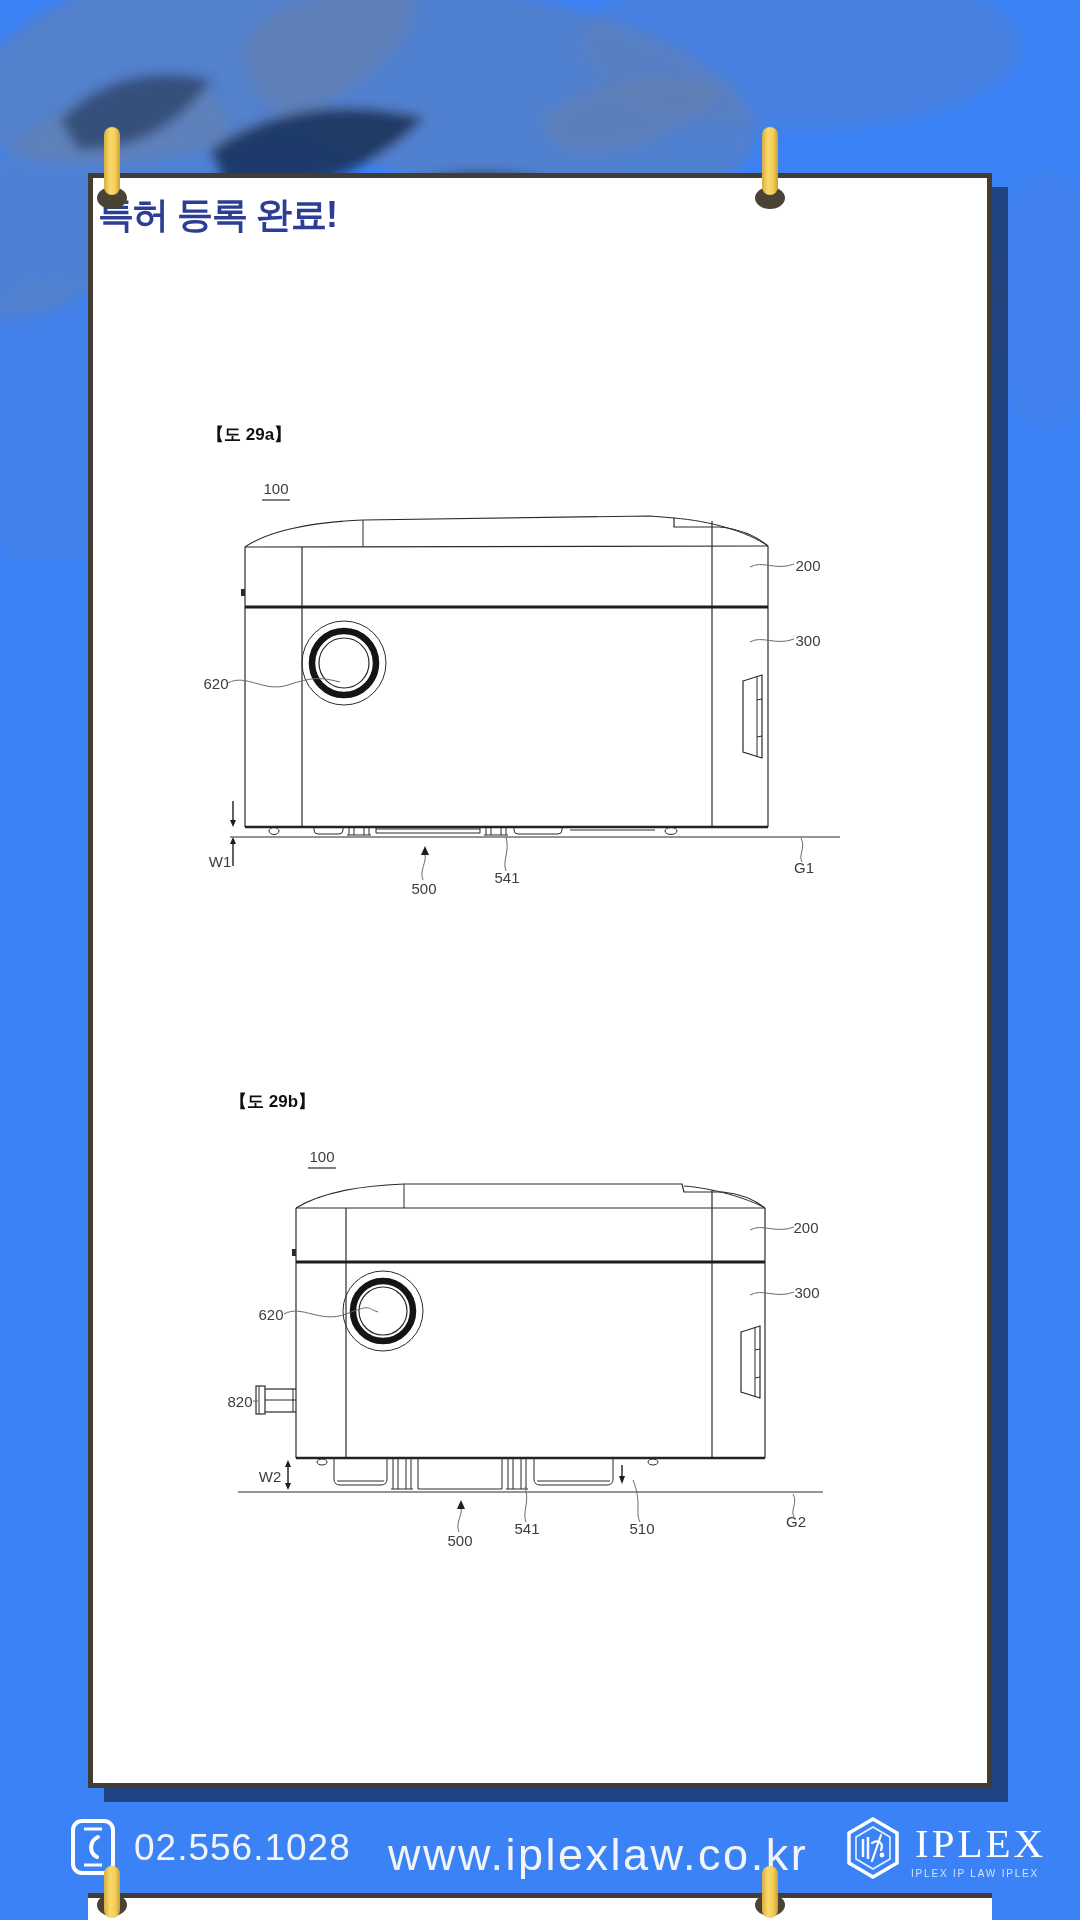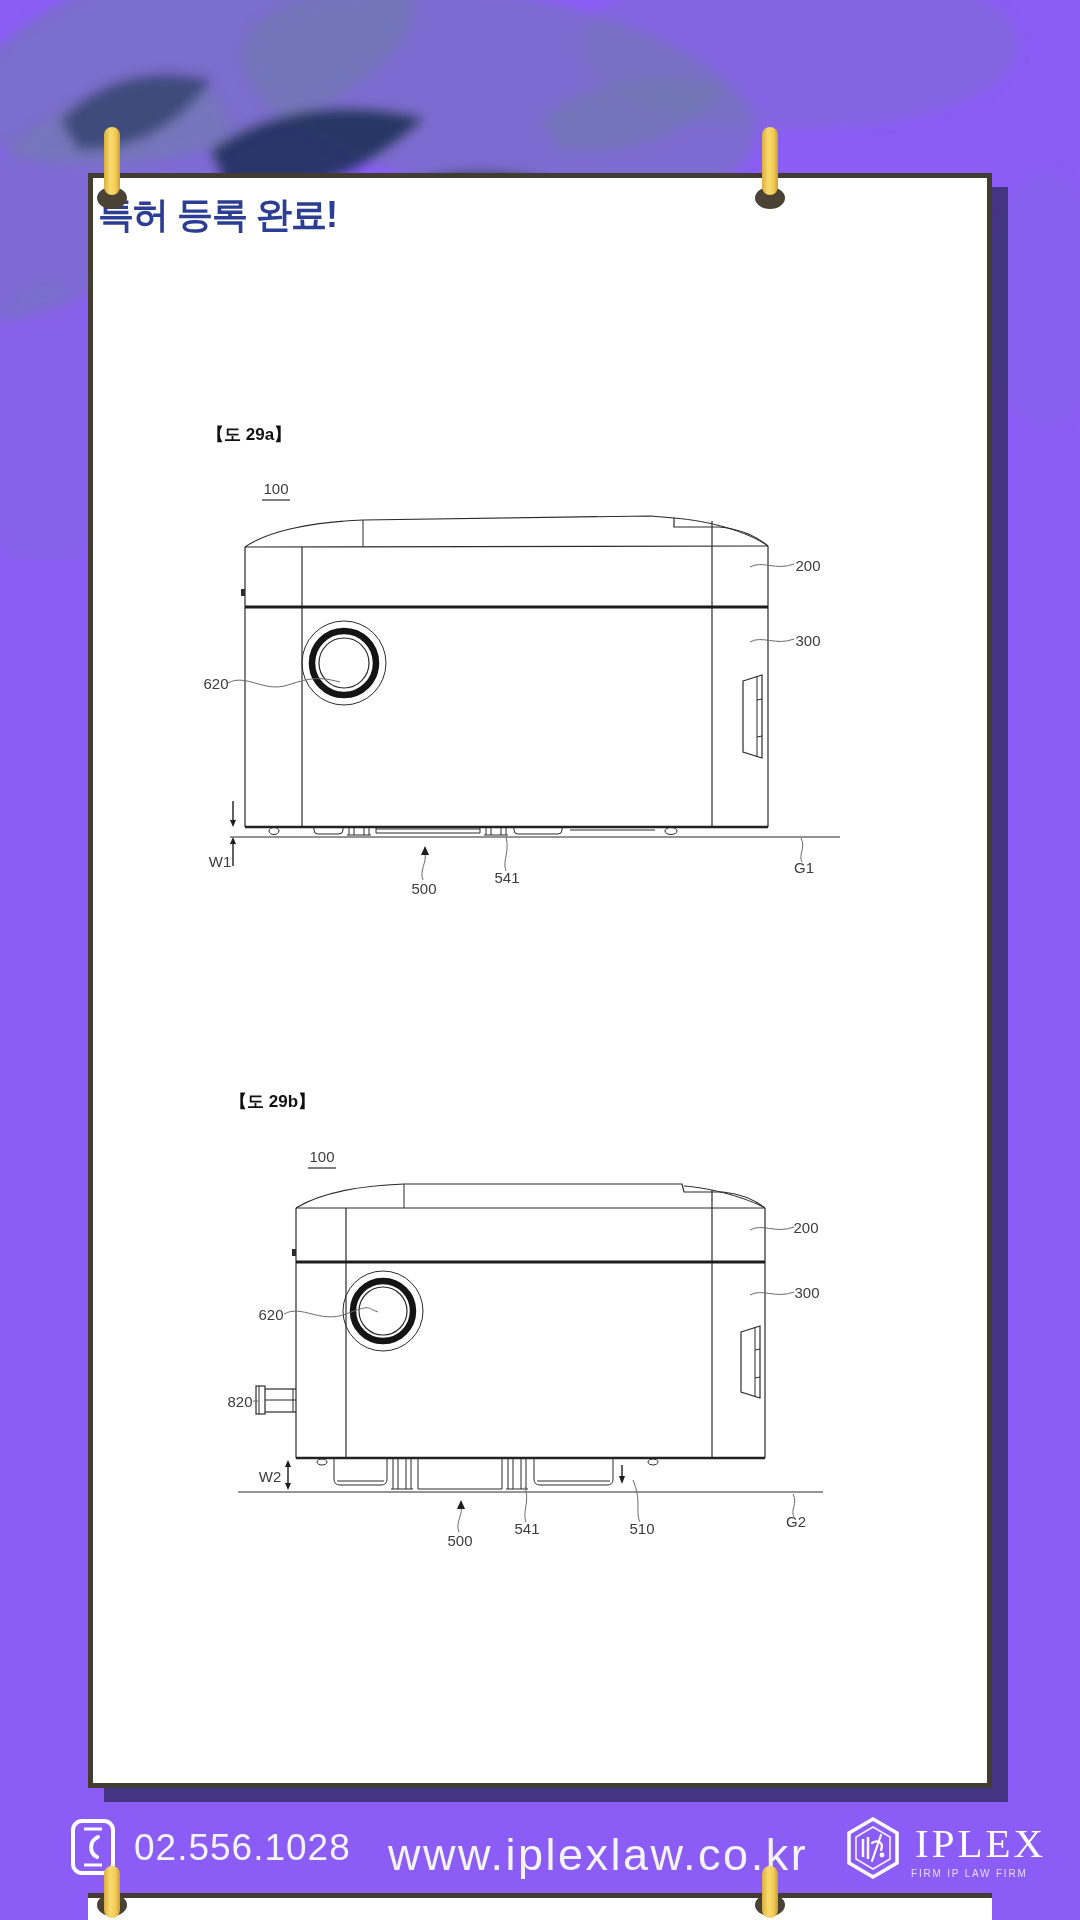--- a/index.html
+++ b/index.html
@@ -1,17 +1,17 @@
 <!DOCTYPE html>
 <html><head>
 <meta charset="utf-8">
 <style>
   html,body{margin:0;padding:0;background:#1a2f52;}
   .canvas{position:relative;width:1080px;height:1920px;overflow:hidden;margin:0 auto;
-    background:#8b5cf6;font-family:"Liberation Sans",sans-serif;}
+    background:#3b82f6;font-family:"Liberation Sans",sans-serif;}
   .leaves{position:absolute;left:0;top:0;}
   .card{position:absolute;left:88px;top:173px;width:904px;height:1615px;background:#ffffff;
     border:5px solid #423c33;box-sizing:border-box;box-shadow:16px 14px 0 rgba(9,20,39,.55);z-index:2;}
   .card2{position:absolute;left:88px;top:1893px;width:904px;height:27px;background:#ffffff;
     border-top:5px solid #423c33;box-sizing:border-box;z-index:2;}
   .title{position:absolute;left:5px;top:13px;margin:0;font-size:36px;font-weight:700;
     color:#2c3e94;letter-spacing:-1px;font-family:"Liberation Sans",sans-serif;}
   .pin-bar{position:absolute;width:16px;height:68px;border-radius:8px;z-index:5;
     background:linear-gradient(90deg,#d9ae3e 0%,#f9d96e 38%,#f2cc55 72%,#c99d33 100%);}
   .pin-head{position:absolute;width:30px;height:22px;border-radius:50%;background:#4a4234;z-index:4;}
@@ -238,15 +238,15 @@
   <div class="footer-site">www.iplexlaw.co.kr</div>
 
   <svg style="position:absolute;left:845px;top:1817px" width="56" height="62" viewBox="0 0 56 62">
     <path d="M28,2 L52,16 L52,46 L28,60 L4,46 L4,16 Z" fill="none" stroke="#ffffff" stroke-width="3.5"></path>
     <path d="M28,10 L45,20 L45,42 L28,52 L11,42 L11,20 Z" fill="none" stroke="#ffffff" stroke-width="1.6" opacity="0.9"></path>
     <path d="M18,22 V40 M23,20 V42" stroke="#ffffff" stroke-width="2.5" opacity="0.95" fill="none"></path>
     <path d="M36,18 L27,44 M27,26 C33,22 39,26 36,33" stroke="#ffffff" stroke-width="2.2" fill="none" stroke-linecap="round"></path>
     <circle cx="37" cy="38" r="2.4" fill="#ffffff"></circle>
   </svg>
   <div class="logo-word">IPLEX</div>
-  <div class="logo-tag">FIRM IP LAW FIRM</div>
+  <div class="logo-tag">IPLEX IP LAW IPLEX</div>
 
 </div>
 
 </body></html>

